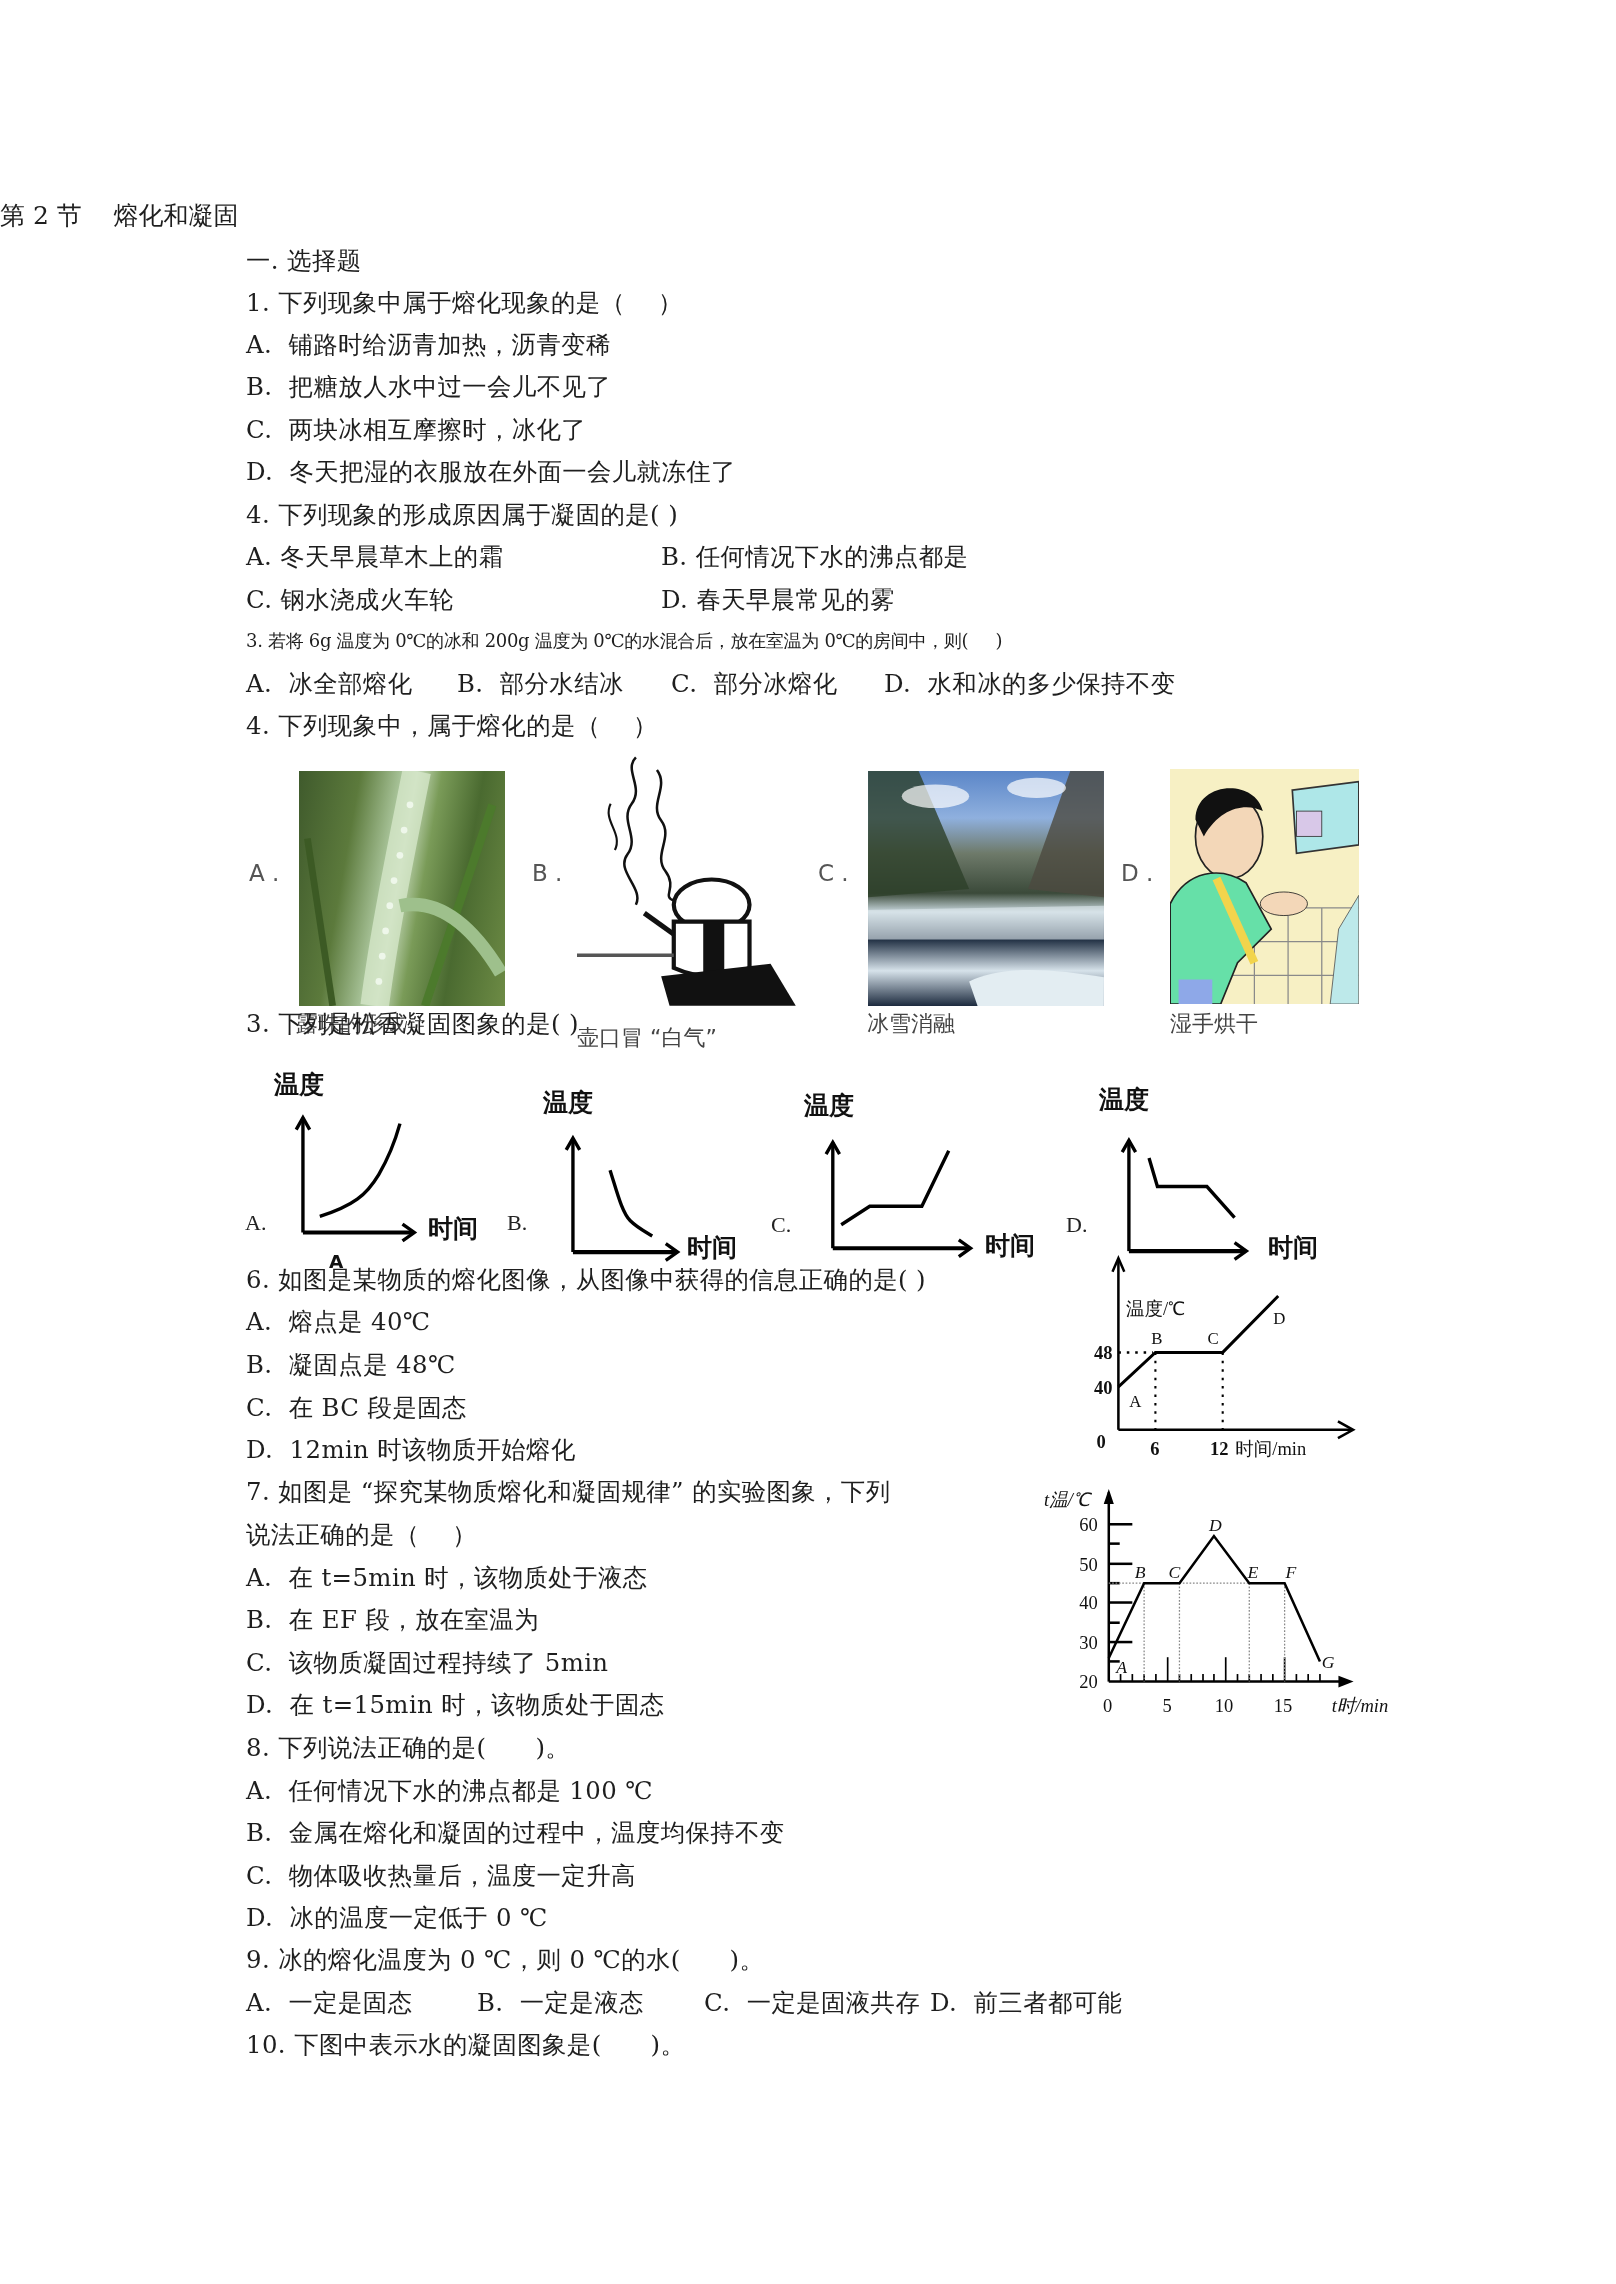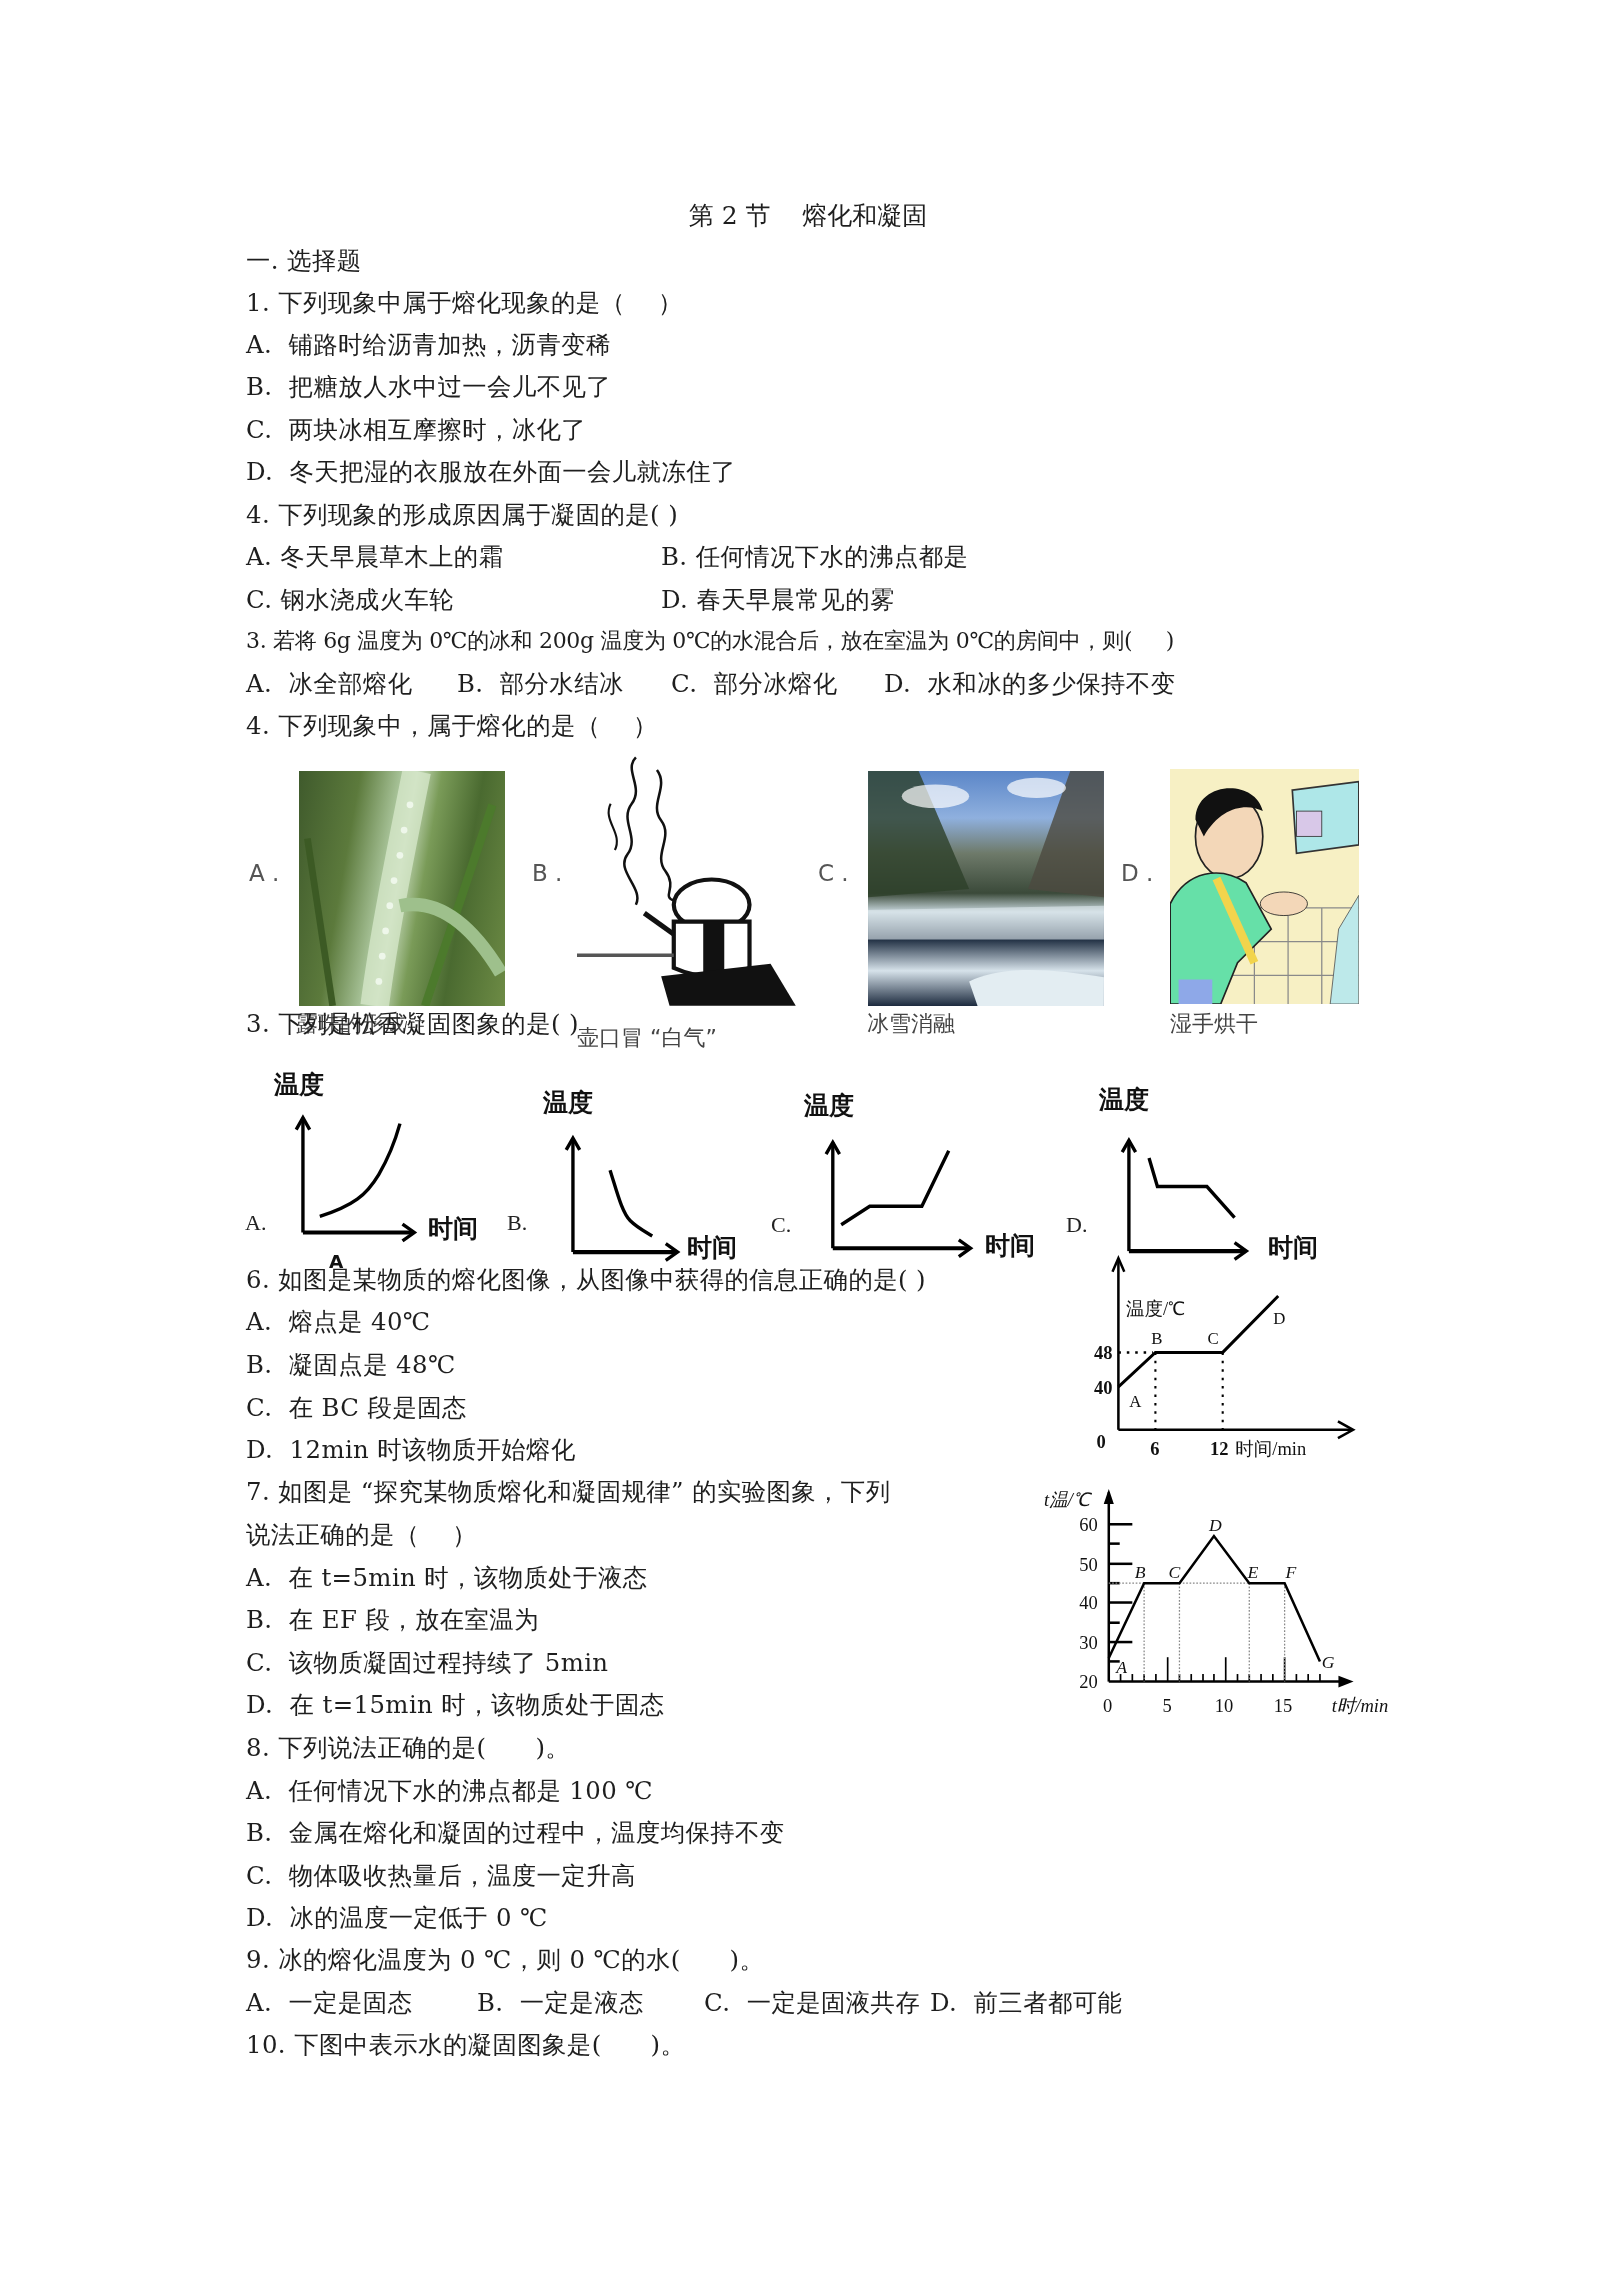--- a/index.html
+++ b/index.html
@@ -1,19 +1,19 @@
 <!DOCTYPE html>
 <html style="font-size:13.5px"><head>
 <meta charset="utf-8">
 <style>
   html, body { margin: 0; padding: 0; background: #ffffff; }
   body { width: 1616px; height: 2284px; position: relative; overflow: hidden;
          font-family: "DejaVu Serif", "Liberation Serif", serif; color: #1e1e1e; }
   .ln { position: absolute; left: 246px; font-size: 24.4px; line-height: 30px; white-space: pre; letter-spacing: 0.4px; }
-  .title { position: absolute; top: 200px; left: 0; width: 1616px; text-align: center; font-size: 25px; line-height: 32px; white-space: pre; }
+  .title { position: absolute; top: 200px; left: 0; width: 1616px; font-size: 25px; line-height: 32px; white-space: pre; }
   .pic { position: absolute; overflow: hidden; }
   .piclabel { position: absolute; font-family: "DejaVu Sans", "Liberation Sans", sans-serif; font-size: 22px; color: #444; white-space: pre; }
   .letter { position: absolute; font-family: "DejaVu Sans", "Liberation Sans", sans-serif; font-size: 23px; color: #555; }
   .glabel { position: absolute; font-family: "DejaVu Sans", "Liberation Sans", sans-serif; font-weight: bold; font-size: 25px; color: #111; white-space: pre; }
   .gletter { position: absolute; font-family: "Liberation Serif", serif; font-size: 22px; color: #222; }
   svg { position: absolute; overflow: visible; }
   .ctext { font-family: "Liberation Serif", serif; fill: #111; }
 </style>
 </head>
 <body>
@@ -26,21 +26,21 @@
 <div class="ln" style="top:372px">B.  把糖放人水中过一会儿不见了</div>
 <div class="ln" style="top:415px">C.  两块冰相互摩擦时，冰化了</div>
 <div class="ln" style="top:457px">D.  冬天把湿的衣服放在外面一会儿就冻住了</div>
 
 <div class="ln" style="top:500px">4. 下列现象的形成原因属于凝固的是( )</div>
 <div class="ln" style="top:542px">A. 冬天早晨草木上的霜</div>
 <div class="ln" style="top:542px;left:661px">B. 任何情况下水的沸点都是</div>
 <div class="ln" style="top:585px">C. 钢水浇成火车轮</div>
 <div class="ln" style="top:585px;left:661px">D. 春天早晨常见的雾</div>
 
-<div class="ln" style="top:626px;font-size:22px;letter-spacing:-0.3px">3. 若将 6g 温度为 0℃的冰和 200g 温度为 0℃的水混合后，放在室温为 0℃的房间中，则(     )</div>
+<div class="ln" style="top:626px;font-size:18px;letter-spacing:-0.3px">3. 若将 6g 温度为 0℃的冰和 200g 温度为 0℃的水混合后，放在室温为 0℃的房间中，则(     )</div>
 <div class="ln" style="top:669px">A.  冰全部熔化</div>
 <div class="ln" style="top:669px;left:457px">B.  部分水结冰</div>
 <div class="ln" style="top:669px;left:671px">C.  部分冰熔化</div>
 <div class="ln" style="top:669px;left:884px">D.  水和冰的多少保持不变</div>
 
 <div class="ln" style="top:711px">4. 下列现象中，属于熔化的是（    ）</div>
 
 <div class="letter" style="left:249px;top:860px">A .</div>
 <div class="pic" style="left:299px;top:771px;width:206px;height:235px;background:linear-gradient(100deg,#3f5a2c 0%,#5c7a3c 25%,#a9c49a 42%,#c7dbbd 48%,#7a9b58 58%,#4a6a30 75%,#6d8b45 100%);">
   <svg width="206" height="235" style="left:0;top:0" viewBox="0 0 245 279">

